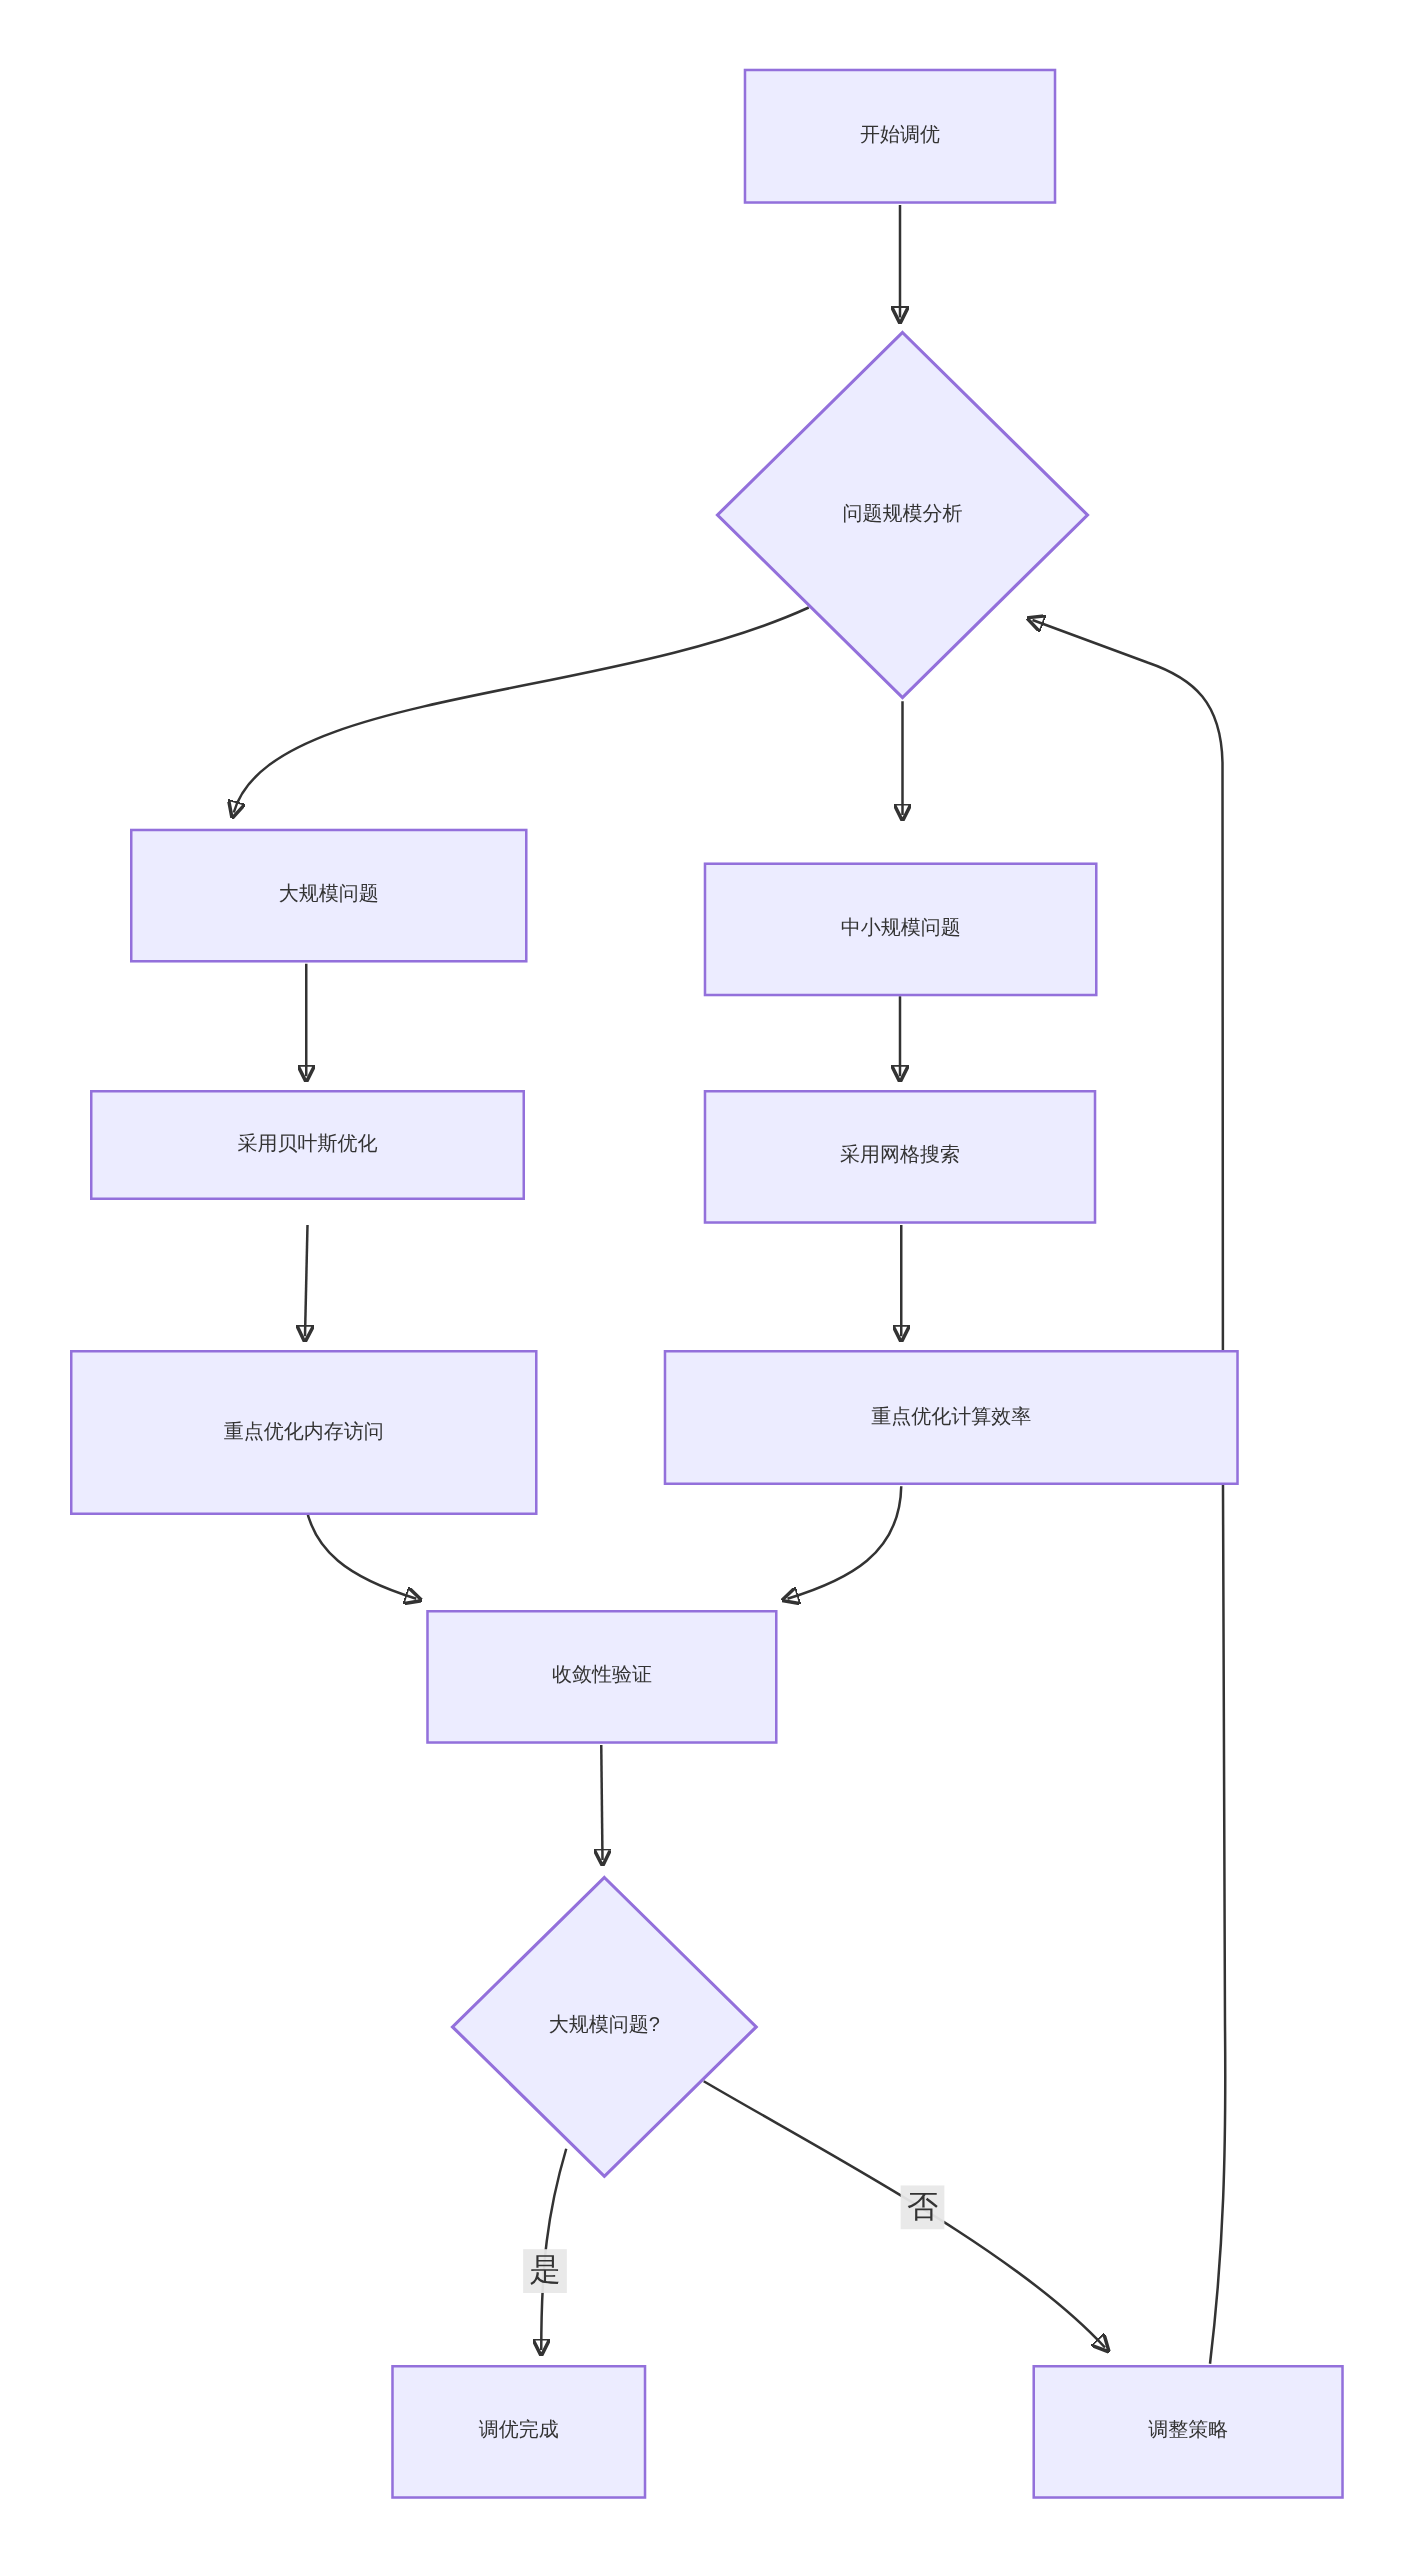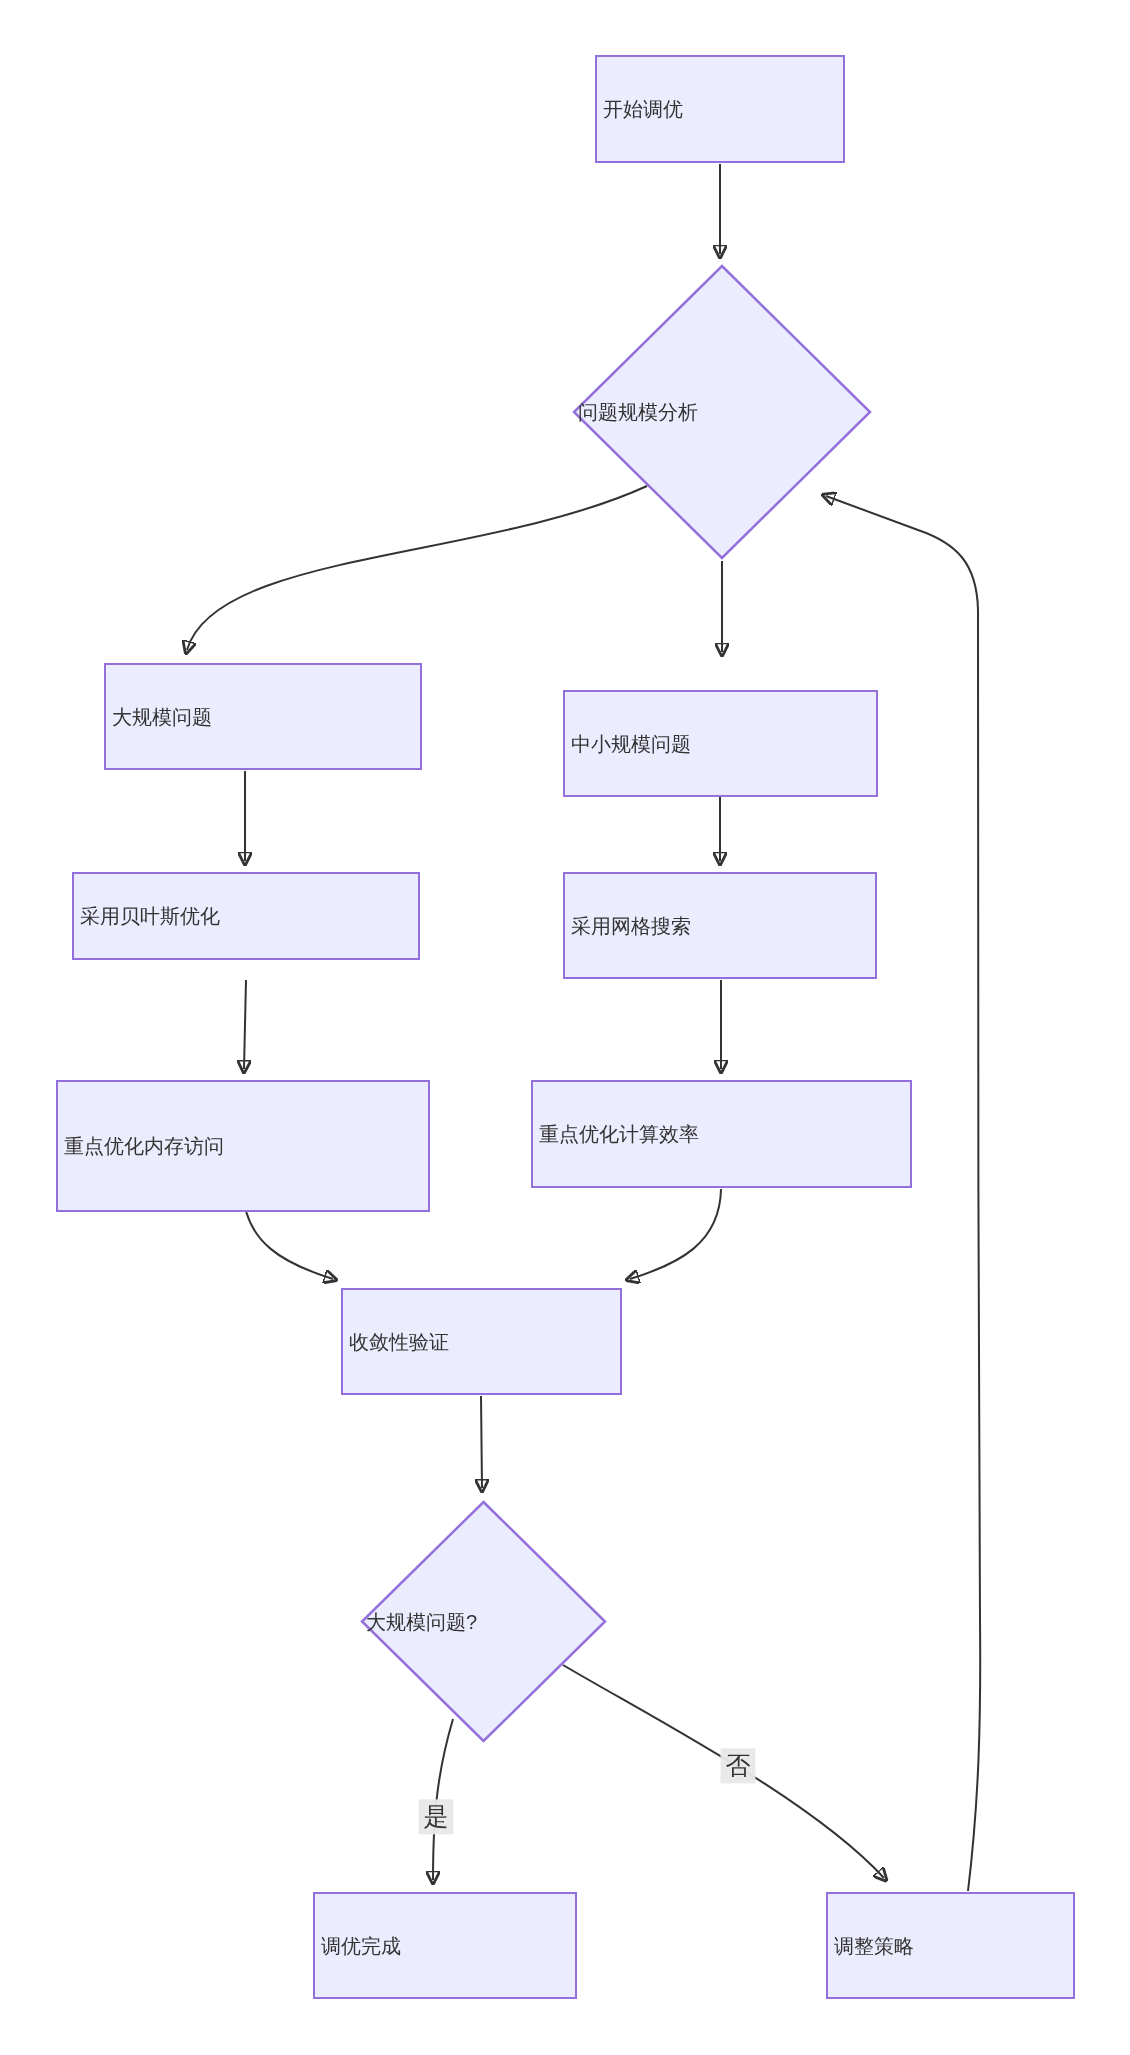--- a/index.html
+++ b/index.html
@@ -4,22 +4,22 @@
 <style>
   html,body{margin:0;padding:0;}
   body{
     width:1130px;height:2055px;position:relative;background:#ffffff;
     font-family:"Liberation Sans","DejaVu Sans",sans-serif;
     overflow:hidden;
   }
   #edges{position:absolute;left:0;top:0;width:1130px;height:2055px;}
   #edges path{fill:none;stroke:#333333;stroke-width:2px;}
   .node{
-    position:absolute;display:flex;align-items:center;
-    color:#333333;font-size:20px;line-height:1.3;text-align:center;
+    position:absolute;display:flex;align-items:center;justify-content:center;
+    color:#333333;font-size:16px;line-height:1.3;text-align:center;
     box-sizing:border-box;z-index:2;
   }
   .node.rect{background:#ECECFF;border:2px solid #9370DB;}
   .node.diamond{background:transparent;border:none;}
   .node.diamond .shape{position:absolute;left:0;top:0;}
   .node.diamond .shape polygon{fill:#ECECFF;stroke:#9370DB;stroke-width:2.5px;}
   .node-label{position:relative;z-index:3;padding:0 6px;}
   .edge-label{
     position:absolute;z-index:4;transform:translate(-50%,-50%);
     background:rgba(232,232,232,0.95);color:#333333;
@@ -74,36 +74,36 @@
 </div>
 
 <div class="node rect" style="left:563px;top:872px;width:314px;height:107px">
   <span class="node-label">采用网格搜索</span>
 </div>
 
 <div class="node rect" style="left:56px;top:1080px;width:374px;height:132px">
   <span class="node-label">重点优化内存访问</span>
 </div>
 
-<div class="node rect" style="left:531px;top:1080px;width:381px;height:108px">
+<div class="node rect" style="left:531px;top:1080px;width:460px;height:108px">
   <span class="node-label">重点优化计算效率</span>
 </div>
 
 <div class="node rect" style="left:341px;top:1288px;width:281px;height:107px">
   <span class="node-label">收敛性验证</span>
 </div>
 
 <div class="node diamond" style="left:360px;top:1500px;width:247px;height:243px">
   <svg class="shape" width="247" height="243" viewBox="0 0 247 243">
     <polygon points="123.5,2 245,121.5 123.5,241 2,121.5"></polygon>
   </svg>
   <span class="node-label">大规模问题?</span>
 </div>
 
-<div class="node rect" style="left:313px;top:1892px;width:264px;height:107px">
+<div class="node rect" style="left:313px;top:1892px;width:204px;height:107px">
   <span class="node-label">调优完成</span>
 </div>
 
 <div class="node rect" style="left:826px;top:1892px;width:249px;height:107px">
   <span class="node-label">调整策略</span>
 </div>
 
 <div class="edge-label" style="left:436px;top:1817px">是</div>
 <div class="edge-label" style="left:738px;top:1766px">否</div>
 

